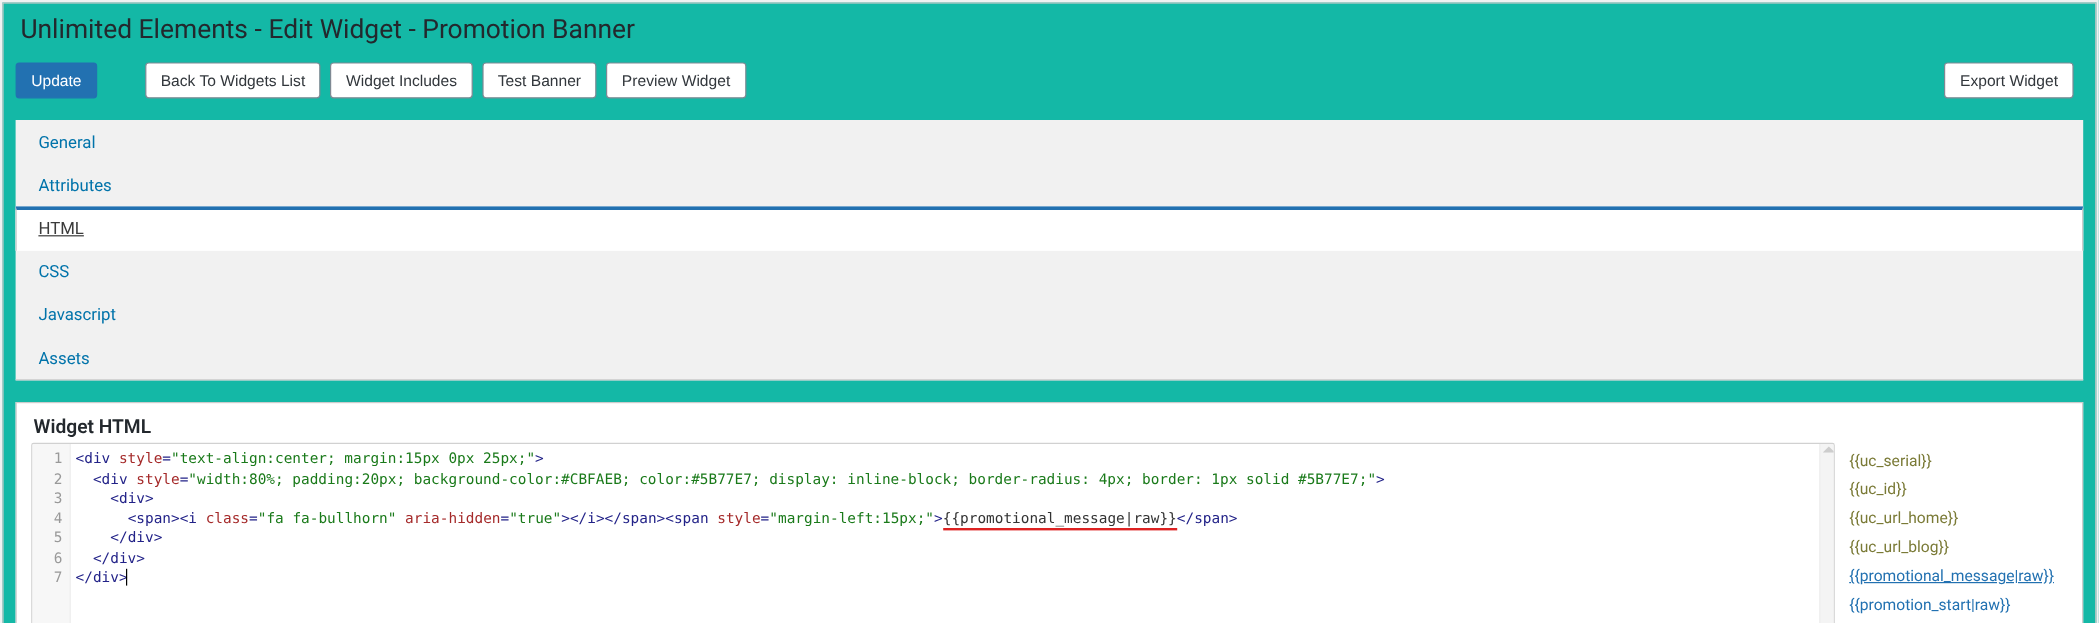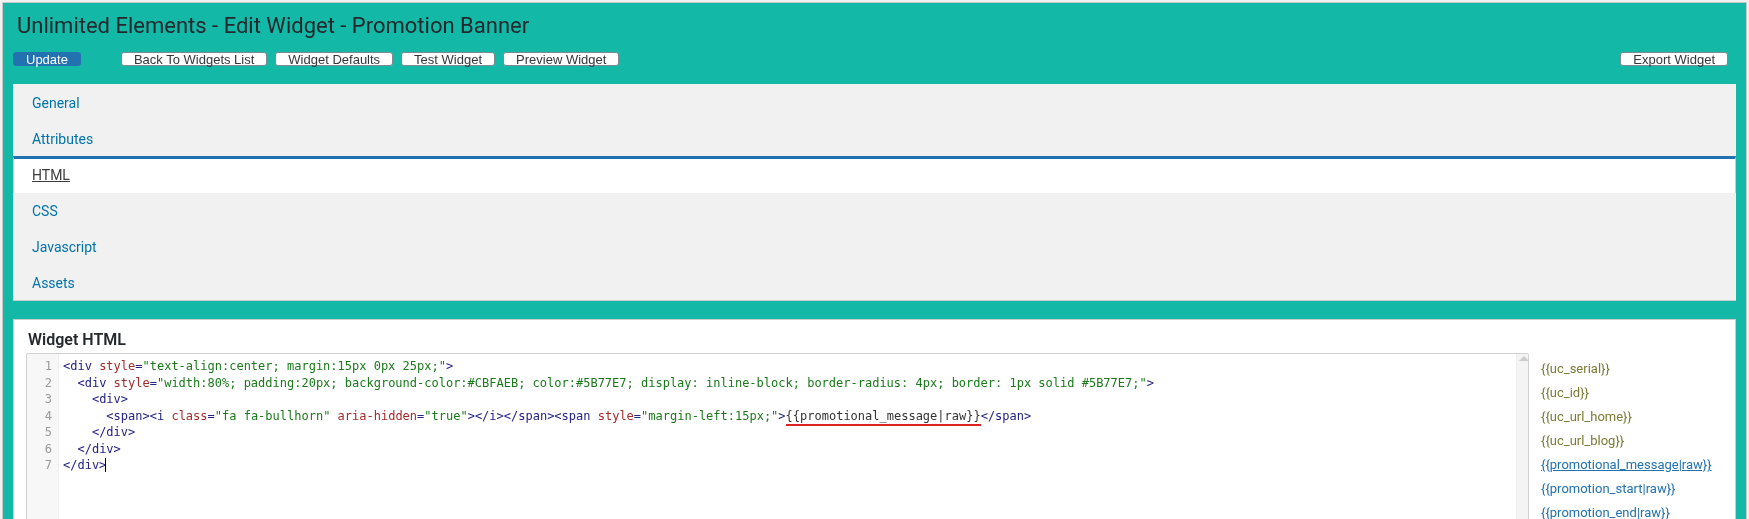--- a/index.html
+++ b/index.html
@@ -23,21 +23,21 @@
  }
  .toolbar {
    display: flex;
    align-items: center;
    padding: 0 10px 18px 10px;
  }
  .btn {
    display: inline-flex;
    align-items: center;
    justify-content: center;
-   height: 14px;
+   height: 30px;
    padding: 0 12px;
    font-size: 13px;
    border: 1px solid #7e8993;
    background: #fff;
    color: #32373c;
    border-radius: 3px;
    margin-right: 8px;
    cursor: pointer;
    white-space: nowrap;
  }
@@ -188,22 +188,22 @@
 </head>
 <body>
 
 <div class="frame">
 
   <h1 class="page-title">Unlimited Elements - Edit Widget - Promotion Banner</h1>
 
   <div class="toolbar">
     <button class="btn btn-primary">Update</button>
     <button class="btn">Back To Widgets List</button>
-    <button class="btn">Widget Defaults</button>
-    <button class="btn">Test Widget</button>
+    <button class="btn">Widget Includes</button>
+    <button class="btn">Test Banner</button>
     <button class="btn">Preview Widget</button>
     <div class="toolbar-spacer"></div>
     <button class="btn">Export Widget</button>
   </div>
 
   <div class="tabs-bar">
     <div class="tab">General</div>
     <div class="tab">Attributes</div>
     <div class="tab active">HTML</div>
     <div class="tab">CSS</div>

